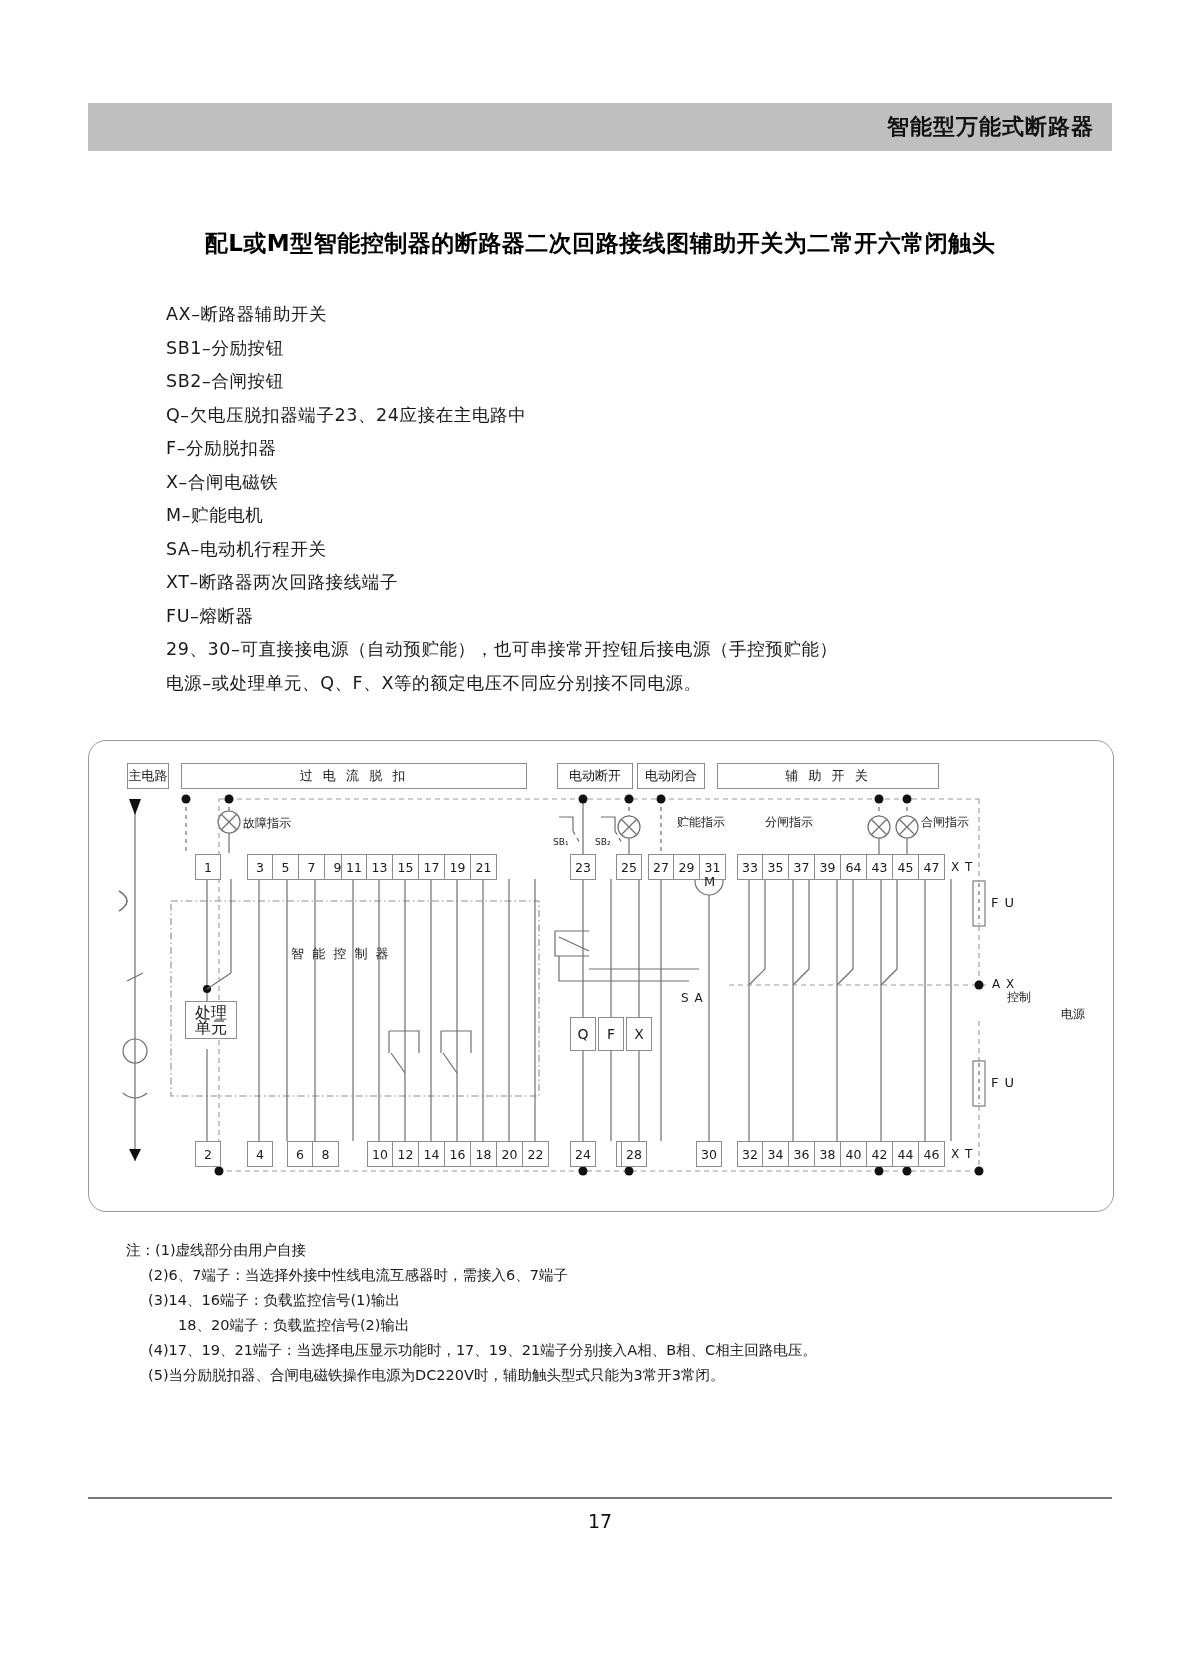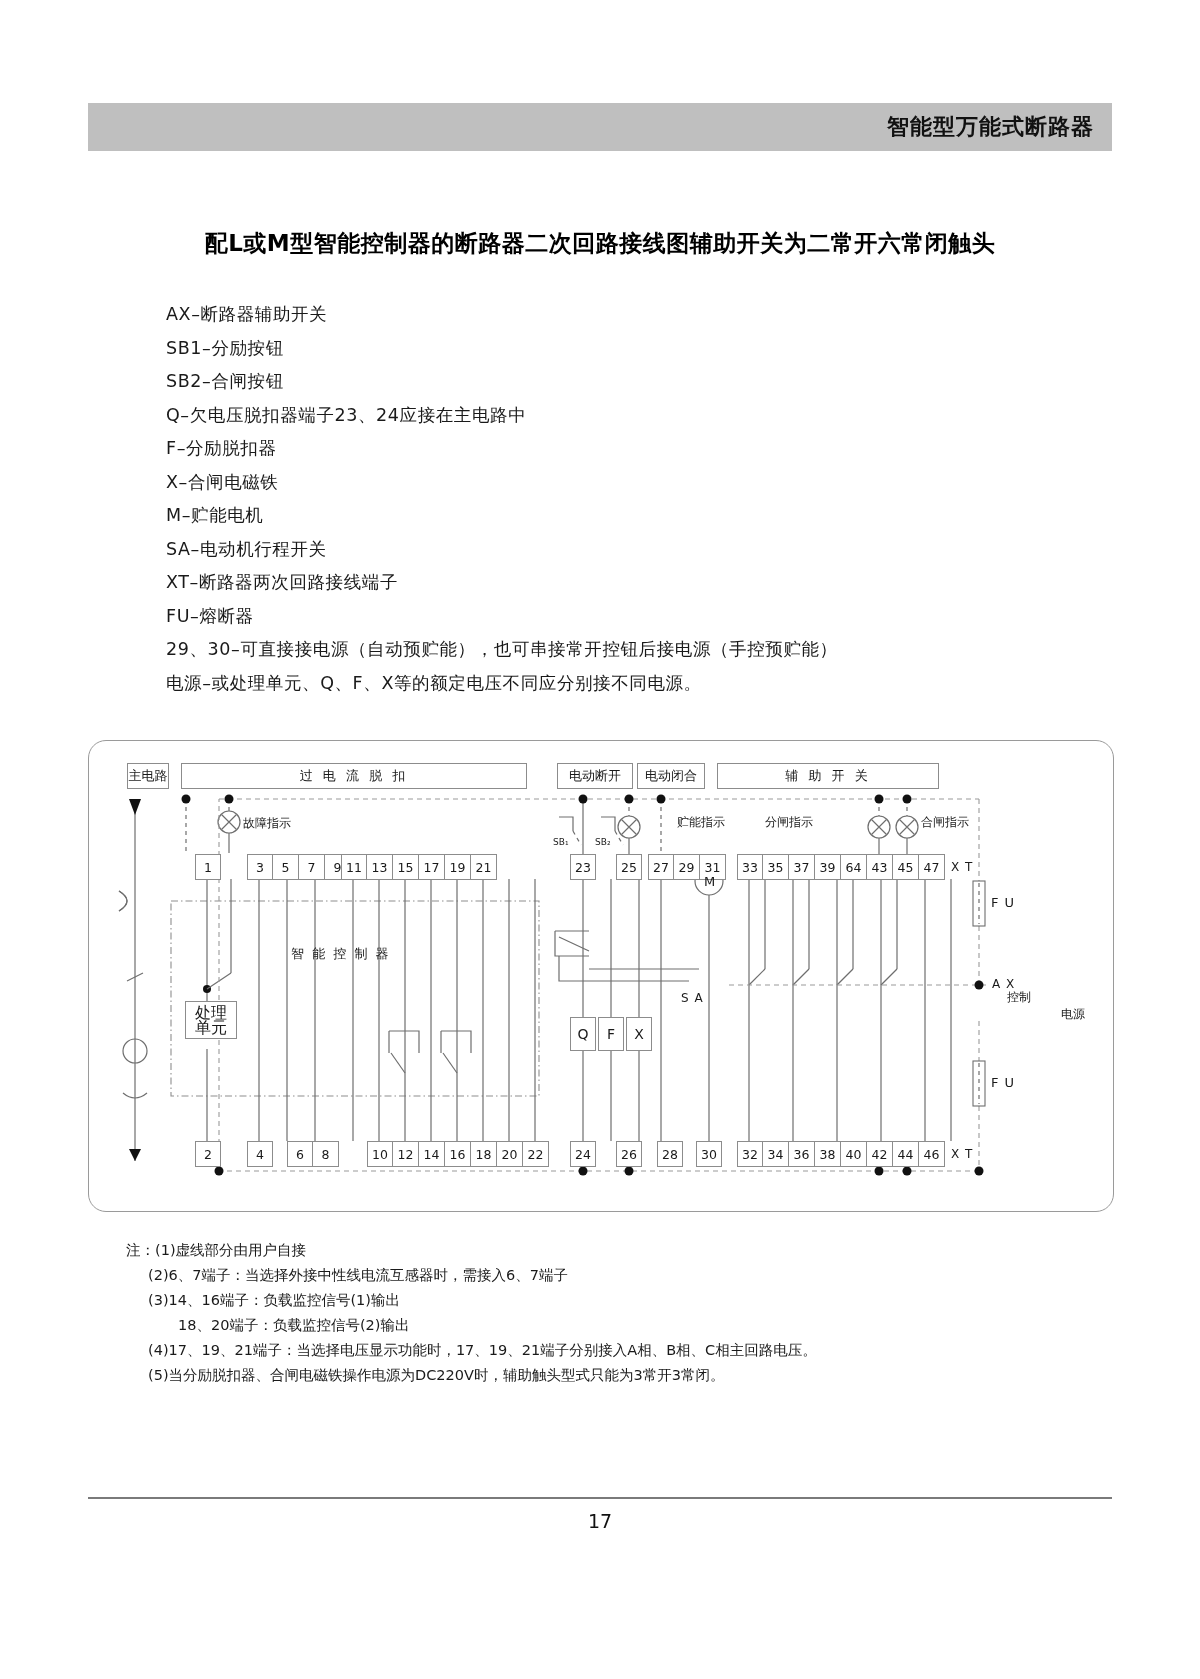--- a/index.html
+++ b/index.html
@@ -333,21 +333,21 @@
       <div class="t">18</div>
       <div class="t">20</div>
       <div class="t">22</div>
     </div>
     <div class="termrow" style="left:481px;top:400px;">
       <div class="t">24</div>
     </div>
     <div class="termrow" style="left:527px;top:400px;">
       <div class="t">26</div>
     </div>
-    <div class="termrow" style="left:568px;top:400px;">
+    <div class="termrow" style="left:532px;top:400px;">
       <div class="t">28</div>
     </div>
     <div class="termrow" style="left:607px;top:400px;">
       <div class="t">30</div>
     </div>
     <div class="termrow" style="left:648px;top:400px;">
       <div class="t">32</div>
       <div class="t">34</div>
       <div class="t">36</div>
       <div class="t">38</div>

